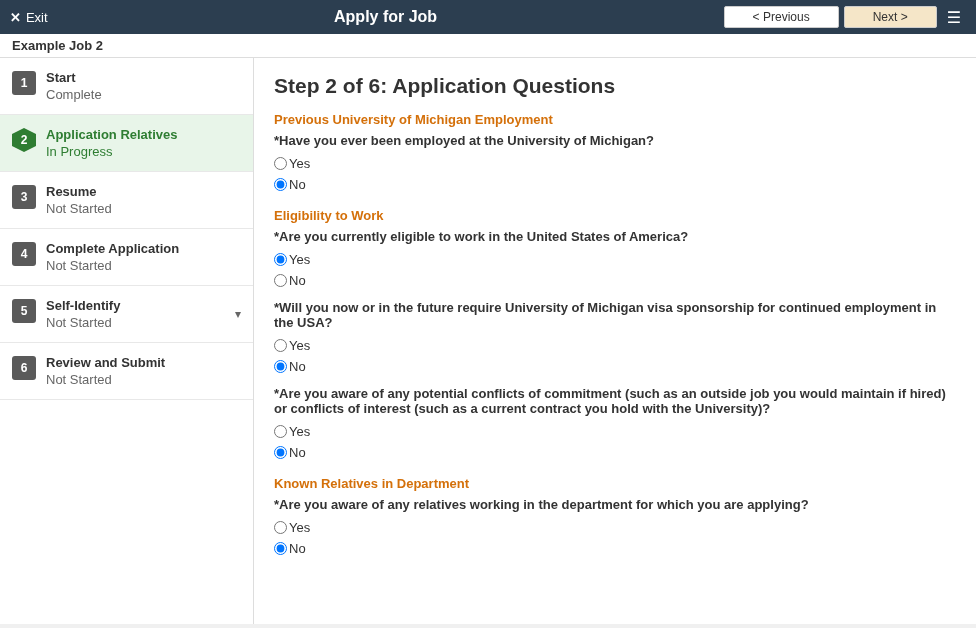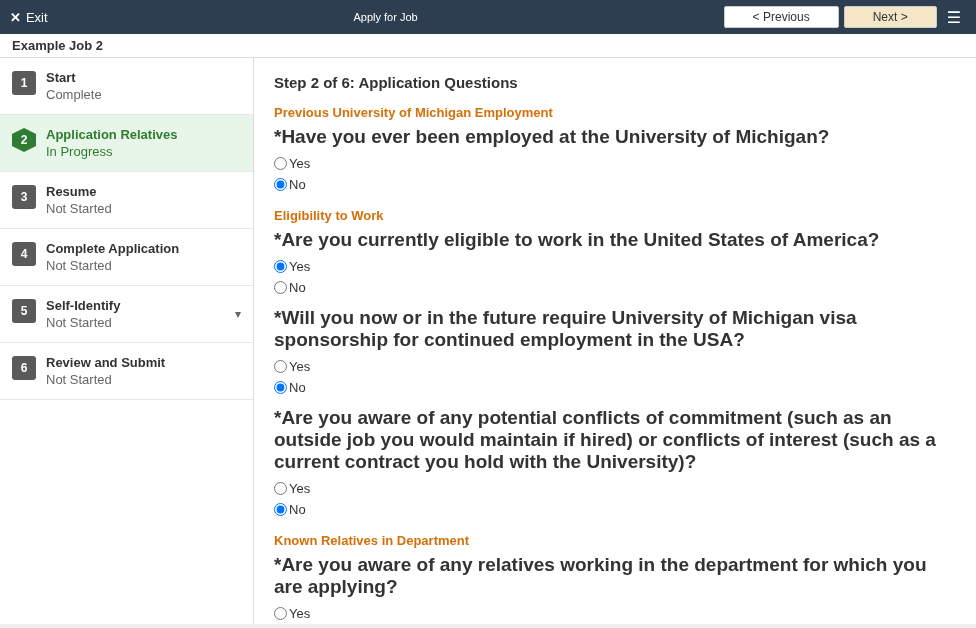--- a/index.html
+++ b/index.html
@@ -3,21 +3,21 @@
   <meta charset="utf-8">
   <style>
     * { box-sizing: border-box; margin: 0; padding: 0; }
     body { font-family: Arial, sans-serif; font-size: 13px; color: #333; width: 976px; height: 628px; overflow: hidden; background: #f0f0f0; }
 
     
     .header {
       display: flex; align-items: center; justify-content: space-between;
       background: #2c3e50; color: white; height: 34px; padding: 0 10px;
     }
-    .header-title { font-size: 11px; font-weight: normal; flex: 1; text-align: center; }
+    .header-title { font-size: 16px; font-weight: bold; flex: 1; text-align: center; }
     .exit-btn {
       display: flex; align-items: center; gap: 5px;
       background: none; border: none; color: white; cursor: pointer; font-size: 13px;
     }
     .exit-btn .x-icon { font-weight: bold; }
     .header-nav { display: flex; align-items: center; gap: 5px; }
     .nav-btn {
       background: white; color: #333; border: 1px solid #ccc;
       padding: 3px 28px; cursor: pointer; font-size: 12px; border-radius: 2px;
     }
@@ -59,24 +59,24 @@
     .sidebar-item .chevron { margin-left: auto; color: #666; font-size: 12px; align-self: center; }
 
     
     .content-area {
       flex: 1; background: white; padding: 16px 20px; overflow-y: auto;
     }
     .content-area::-webkit-scrollbar { width: 8px; }
     .content-area::-webkit-scrollbar-track { background: #f0f0f0; }
     .content-area::-webkit-scrollbar-thumb { background: #ccc; }
 
-    .step-heading { font-size: 15px; font-weight: bold; margin-bottom: 14px; color: #333; }
+    .step-heading { font-size: 21px; font-weight: bold; margin-bottom: 14px; color: #333; }
 
     .section-title { color: #d4700a; font-weight: bold; font-size: 13px; margin-bottom: 6px; }
-    .question-text { font-size: 19px; margin-bottom: 8px; }
+    .question-text { font-size: 13px; margin-bottom: 8px; }
     .question-text strong { font-weight: bold; }
 
     .radio-group { margin-bottom: 6px; }
     .radio-option { display: flex; align-items: center; gap: 2px; margin-bottom: 6px; font-size: 13px; cursor: pointer; }
     .radio-option input[type="radio"] { margin: 0; cursor: pointer; }
 
     .section { margin-bottom: 16px; }
     .section-divider { margin-bottom: 12px; }
   </style>
 </head>

